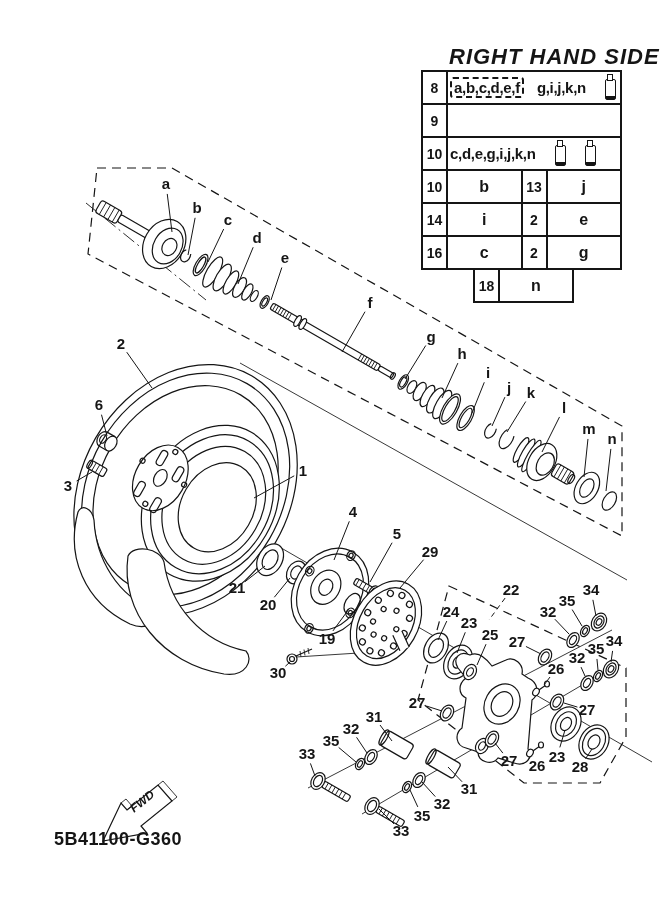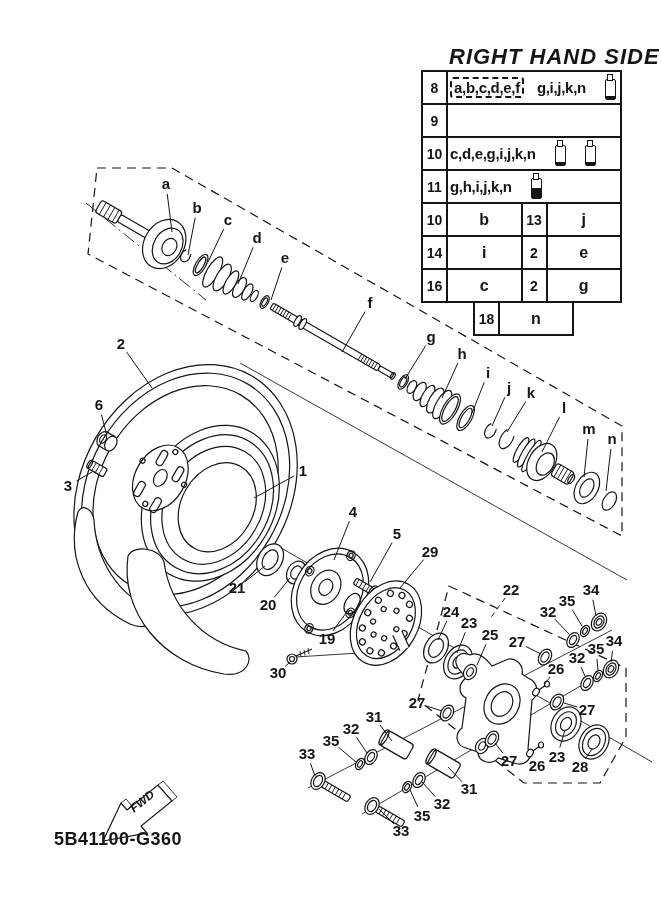--- a/index.html
+++ b/index.html
@@ -485,27 +485,20 @@
       </div>
       <div class="rt-row">
         <div class="rt-num">10</div>
         <div class="rt-content">
           <div class="rt-rest">c,d,e,g,i,j,k,n</div>
           <div class="tube light"></div>
           <div class="tube light"></div>
         </div>
       </div>
       <div class="rt-row">
-        <div class="rt-num">11</div>
-        <div class="rt-content">
-          <div class="rt-rest">g,h,i,j,k,n</div>
-          <div class="tube dark"></div>
-        </div>
-      </div>
-      <div class="rt-row">
         <div class="rt-num">10</div>
         <div class="rt-val">b</div>
         <div class="rt-num2">13</div>
         <div class="rt-val">j</div>
       </div>
       <div class="rt-row">
         <div class="rt-num">14</div>
         <div class="rt-val">i</div>
         <div class="rt-num2">2</div>
         <div class="rt-val">e</div>

